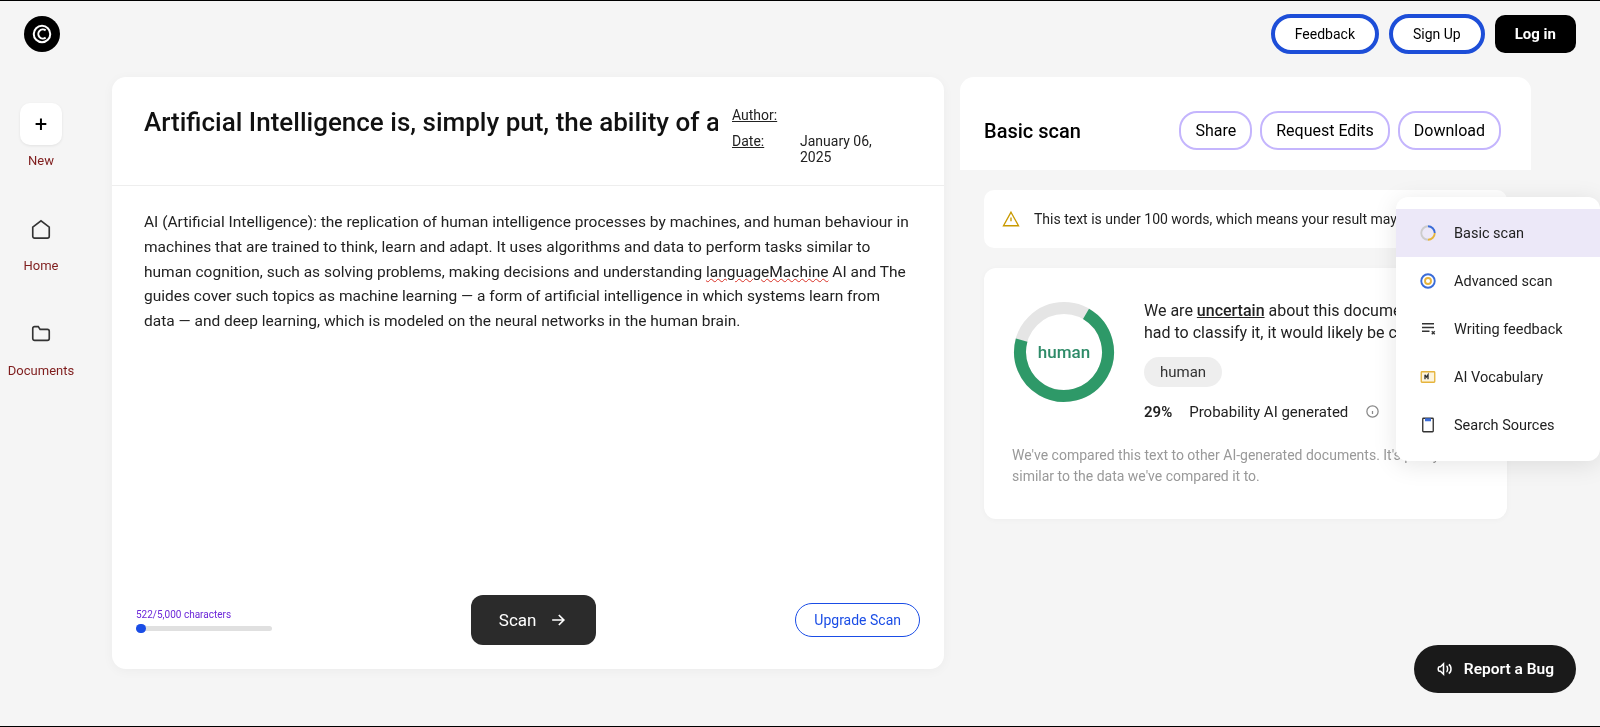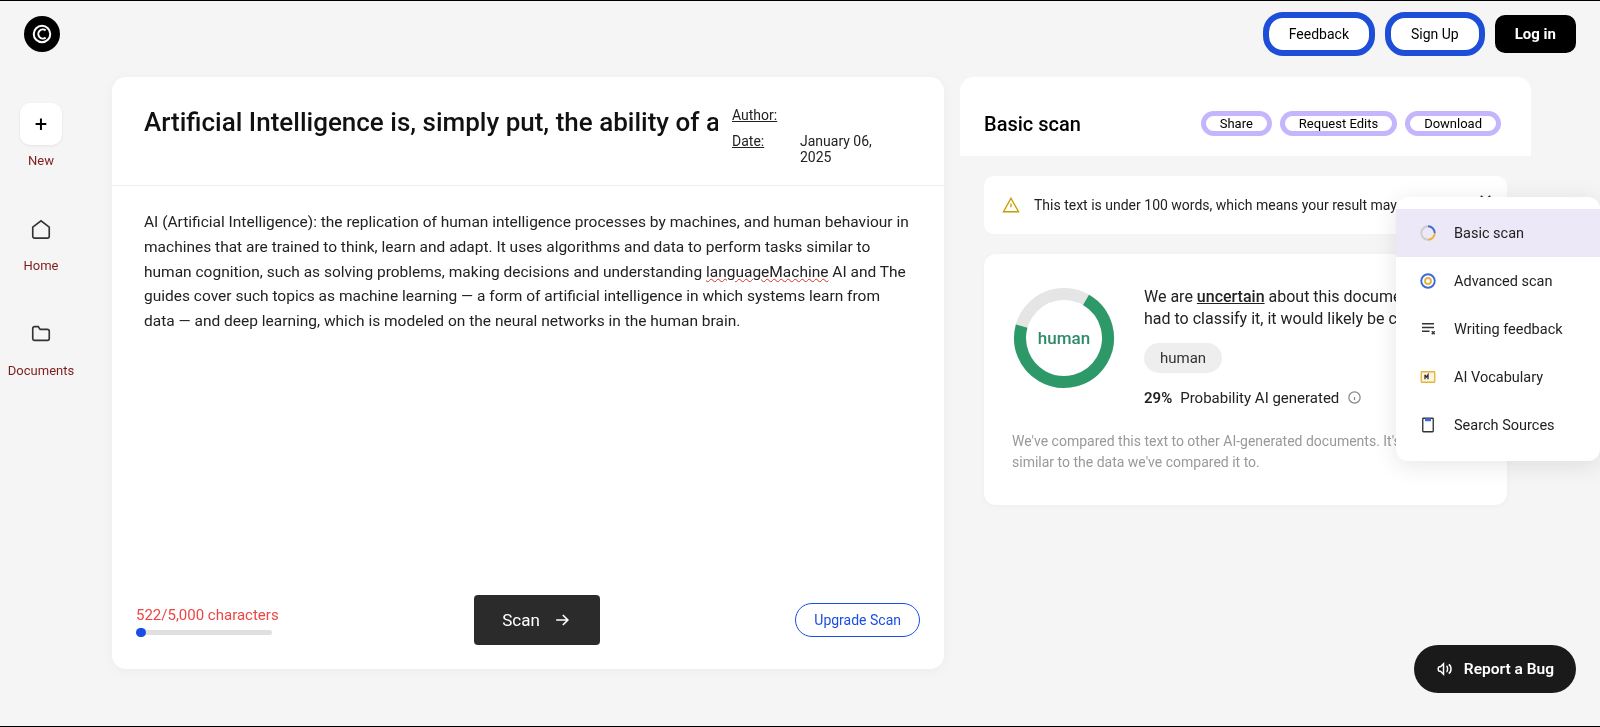--- a/index.html
+++ b/index.html
@@ -1,59 +1,59 @@
 <!DOCTYPE html>
 <html><head>
 <meta charset="utf-8">
 <style>
 * { margin: 0; padding: 0; box-sizing: border-box; font-family: -apple-system, BlinkMacSystemFont, "Segoe UI", Roboto, sans-serif; }
 body { background: #f5f5f5; width: 1600px; height: 727px; overflow: hidden; position: relative; border-top: 1px solid #000; border-bottom: 1px solid #000; }
 .topbar { height: 66px; display: flex; align-items: center; justify-content: space-between; padding: 0 24px; }
 .logo { width: 36px; height: 36px; border-radius: 50%; background: #000; display: flex; align-items: center; justify-content: center; }
 .logo svg { width: 22px; height: 22px; }
 .top-actions { display: flex; gap: 10px; align-items: center; }
-.btn-outline { border: 6px solid #1d4ed8; background: #fff; border-radius: 20px; padding: 8px 20px; font-size: 14px; cursor: pointer; }
+.btn-outline { border: 4px solid #1d4ed8; background: #fff; border-radius: 20px; padding: 8px 20px; font-size: 14px; cursor: pointer; }
 .btn-dark { background: #000; color: #fff; border: none; border-radius: 10px; padding: 10px 20px; font-size: 15px; font-weight: 700; cursor: pointer; }
 .sidebar { position: absolute; left: 0; top: 66px; width: 82px; display: flex; flex-direction: column; align-items: center; padding-top: 36px; gap: 40px; }
 .side-item { display: flex; flex-direction: column; align-items: center; gap: 8px; cursor: pointer; }
 .side-icon-box { width: 42px; height: 42px; border-radius: 10px; display: flex; align-items: center; justify-content: center; }
 .side-icon-box.white { background: #fff; box-shadow: 0 1px 3px rgba(0,0,0,0.08); }
 .side-label { font-size: 13px; color: #7f1d1d; }
 .main-wrap { position: absolute; left: 112px; top: 76px; width: 832px; height: 592px; background: #fff; border-radius: 14px; box-shadow: 0 2px 12px rgba(0,0,0,0.04); display: flex; flex-direction: column; }
 .doc-header { padding: 30px 32px 20px 32px; display: flex; justify-content: space-between; align-items: flex-start; border-bottom: 1px solid #eee; gap: 14px; }
 .doc-title { font-size: 26px; font-weight: 500; color: #111; white-space: nowrap; overflow: hidden; flex: 1; }
 .doc-meta { display: flex; flex-direction: column; gap: 10px; font-size: 14px; color: #222; min-width: 180px; }
 .meta-row { display: flex; gap: 18px; }
 .meta-label { width: 50px; text-decoration: underline; }
 .meta-val { max-width: 100px; }
 .doc-body { padding: 24px 32px; font-size: 15.5px; line-height: 1.6; color: #222; flex: 1; overflow: hidden; }
 .underlined-red { text-decoration: underline wavy #d93025; text-decoration-thickness: 1px; }
 .doc-footer { padding: 18px 24px 24px 24px; display: flex; align-items: center; justify-content: space-between; }
 .char-block { display: flex; flex-direction: column; gap: 6px; }
-.char-count { font-size: 15px; color: #ef4444; }
+.char-count { font-size: 10px; color: #6d28d9; }
 .char-bar { width: 136px; height: 5px; background: #e0e0e0; border-radius: 3px; position: relative; }
 .char-fill { position: absolute; left: 0; top: -2px; width: 10px; height: 9px; background: #1a4de6; border-radius: 5px; }
-.scan-btn { background: #2b2b2b; color: #fff; border: none; border-radius: 4px; padding: 15px 28px; font-size: 17px; display: flex; align-items: center; gap: 12px; cursor: pointer; }
+.scan-btn { background: #2b2b2b; color: #fff; border: none; border-radius: 12px; padding: 15px 28px; font-size: 17px; display: flex; align-items: center; gap: 12px; cursor: pointer; }
 .upgrade-btn { border: 1px solid #1a4de6; color: #1a4de6; background: #fff; border-radius: 20px; padding: 8px 18px; font-size: 14px; cursor: pointer; }
 .right-panel { position: absolute; left: 960px; top: 76px; width: 571px; height: 618px; background: #f5f5f5; border-radius: 14px; }
 .rp-header { padding: 34px 30px 20px 24px; display: flex; justify-content: space-between; align-items: center; background: #fff; border-radius: 14px 14px 0 0; }
 .rp-title { font-size: 20px; font-weight: 500; }
 .rp-actions { display: flex; gap: 8px; }
-.rp-btn { border: 5px solid #c4b5fd; background: #fff; border-radius: 18px; padding: 0 14px; font-size: 13px; cursor: pointer; }
+.rp-btn { border: 2px solid #c4b5fd; background: #fff; border-radius: 18px; padding: 8px 14px; font-size: 16px; cursor: pointer; }
 .rp-body { padding: 20px 24px; background: #f5f5f5; }
 .warning-bar { background: #fff; border-radius: 10px; padding: 20px 18px; display: flex; align-items: center; gap: 14px; font-size: 14px; color: #222; margin-bottom: 20px; position: relative; }
 .warn-close { position: absolute; right: 14px; top: 14px; font-size: 18px; color: #333; cursor: pointer; }
 .result-card { background: #fff; border-radius: 12px; padding: 32px 28px; box-shadow: 0 1px 6px rgba(0,0,0,0.03); }
 .result-top { display: flex; gap: 28px; align-items: flex-start; }
 .donut-wrap { position: relative; width: 104px; height: 104px; flex-shrink: 0; }
 .donut-label { position: absolute; inset: 0; display: flex; align-items: center; justify-content: center; font-size: 17px; color: #2e8b68; font-weight: 500; }
 .result-text { font-size: 16px; line-height: 1.4; color: #222; }
 .result-text .u { text-decoration: underline; font-weight: 500; }
 .human-pill { display: inline-block; background: #eee; border-radius: 16px; padding: 6px 16px; font-size: 15px; color: #333; margin-top: 12px; }
-.prob-row { margin-top: 16px; font-size: 15px; color: #222; display: flex; align-items: center; gap: 8px; }
+.prob-row { margin-top: 16px; font-size: 15px; color: #222; display: flex; align-items: center; gap: 17px; }
 .prob-row b { font-weight: 600; }
 .compare-text { margin-top: 24px; font-size: 14px; color: #999; line-height: 1.5; }
 .scan-menu { position: absolute; right: 0; top: 196px; width: 204px; background: #fff; border-radius: 12px; box-shadow: 0 4px 24px rgba(0,0,0,0.1); padding: 12px 0; z-index: 20; }
 .menu-item { display: flex; align-items: center; gap: 16px; padding: 14px 22px; font-size: 14.5px; color: #222; cursor: pointer; }
 .menu-item.active { background: #ece8f8; }
 .menu-icon { width: 20px; height: 20px; display: flex; align-items: center; justify-content: center; flex-shrink: 0; }
 .scrollbar-hint { position: absolute; right: 30px; top: 196px; width: 6px; height: 18px; background: #ccc; border-radius: 3px; }
 .bug-btn { position: absolute; right: 24px; bottom: 33px; background: #1a1a1a; color: #fff; border-radius: 26px; padding: 15px 22px; display: flex; align-items: center; gap: 10px; font-size: 15.5px; font-weight: 600; cursor: pointer; z-index: 30; }
 </style>
 </head>

